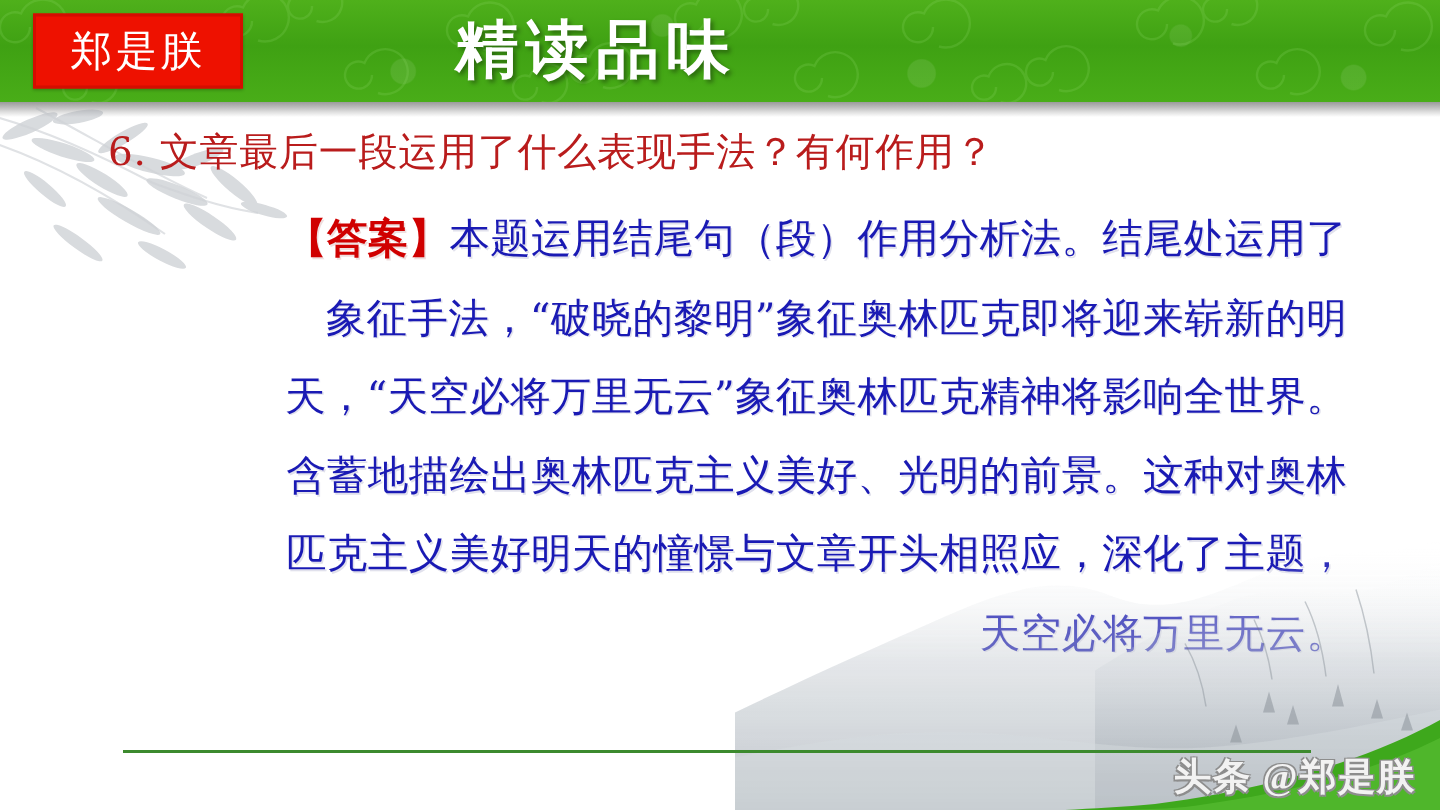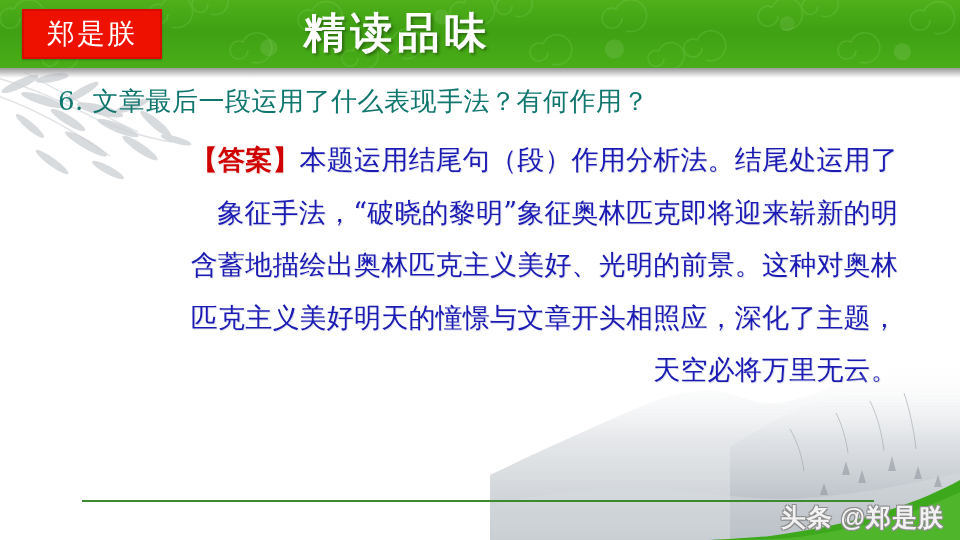--- a/index.html
+++ b/index.html
@@ -105,39 +105,39 @@
     right: 0; bottom: 0;
     width: 250px; height: 60px;
     pointer-events: none;
   }
   .watermark {
     position: absolute;
     right: 16px; bottom: 6px;
     font-size: 25px;
     font-weight: bold;
     color: #f2f2f2;
-    font-family: Liberation Sans, sans-serif;
+    font-family: Liberation Serif, serif;
     letter-spacing: 1px;
     text-shadow:
       -1px -1px 0 #8d8d8d, 1px -1px 0 #8d8d8d,
       -1px  1px 0 #8d8d8d, 1px  1px 0 #8d8d8d;
     white-space: nowrap;
   }
 
   
   .content {
     position: absolute;
     left: 0; top: 84px;
     width: 960px;
   }
   .question {
     position: absolute;
-    left: 58px; top: 0;
+    left: 72px; top: 0;
     font-size: 26px;
-    color: #0f766e;
+    color: #b91c1c;
     white-space: nowrap;
     font-family: "DejaVu Serif", "Liberation Serif", serif;
     letter-spacing: 0.5px;
   }
   .answer {
     position: absolute;
     left: 98px; top: 50px;
     width: 800px;
   }
   .ans-line {
@@ -219,20 +219,21 @@
       <path d="M112 52 C134 60 156 68 182 72"></path>
     </g>
   </svg>
 
   <div class="content">
     <div class="question">6. 文章最后一段运用了什么表现手法？有何作用？</div>
 
     <div class="answer">
       <div class="ans-line"><span class="ans-tag">【答案】</span><span>本题运用结尾句（段）作用分析法。结尾处运用了</span></div>
       <div class="ans-line">象征手法，“破晓的黎明”象征奥林匹克即将迎来崭新的明</div>
+      <div class="ans-line">天，“天空必将万里无云”象征奥林匹克精神将影响全世界。</div>
       <div class="ans-line">含蓄地描绘出奥林匹克主义美好、光明的前景。这种对奥林</div>
       <div class="ans-line">匹克主义美好明天的憧憬与文章开头相照应，深化了主题，</div>
       <div class="ans-line">天空必将万里无云。</div>
     </div>
   </div>
 
   <svg class="mountains" viewBox="0 0 470 185" preserveAspectRatio="none">
     <defs>
       <linearGradient id="mg" x1="0" y1="0" x2="0" y2="1">
         <stop offset="0%" stop-color="#ffffff" stop-opacity="0"></stop>

